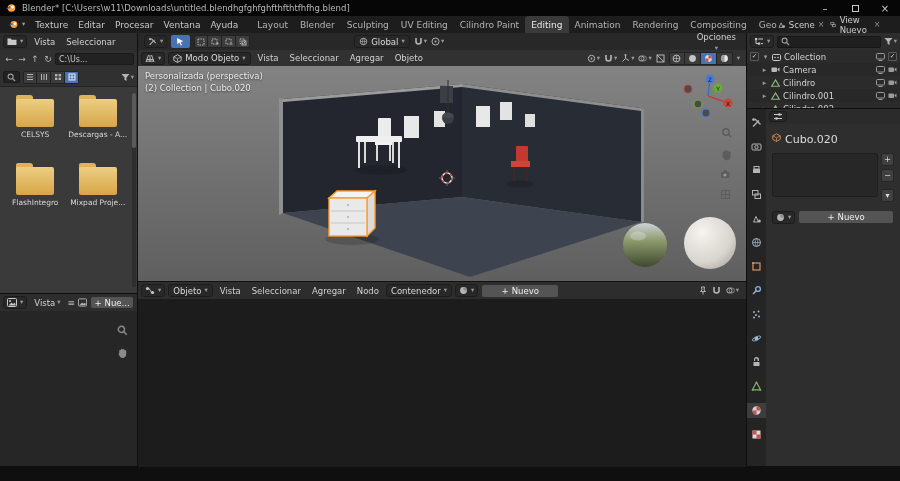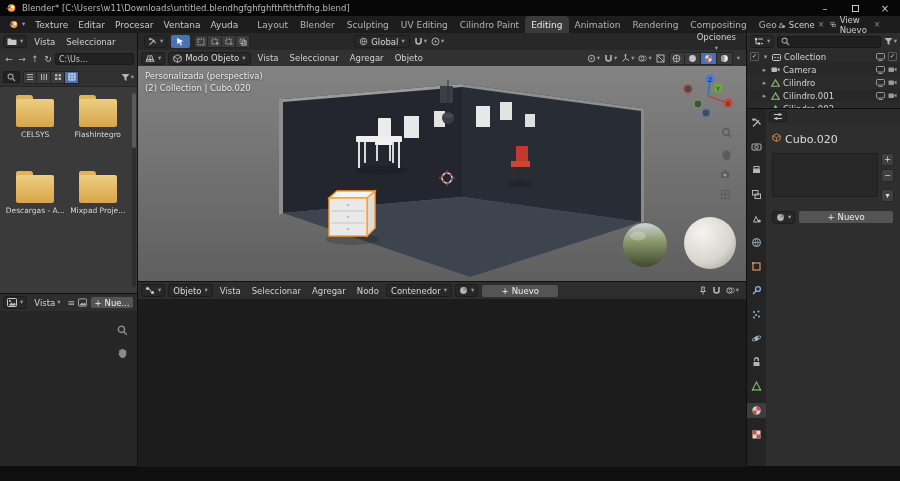--- a/index.html
+++ b/index.html
@@ -37,21 +37,21 @@
 .newbtn{display:flex;align-items:center;justify-content:center;gap:3px;background:#545454;border:1px solid #2e2e2e;border-radius:3px;height:14px;padding:0 8px;font-size:8.5px;color:#f0f0f0;}
 .icon-pair{display:flex;align-items:center;gap:1px;}
 
 .filebrowser{position:absolute;left:0;top:33px;width:137px;height:260px;background:#3a3a3a;}
 .fb-nav{display:flex;align-items:center;gap:1px;background:#303030;height:18px;padding:0 3px;}
 .nav-btn{width:12px;text-align:center;font-size:9px;color:#b5b5b5;}
 .fb-path{flex:1;height:12px;background:#222;border:1px solid #1a1a1a;border-radius:2px;font-size:8px;color:#c8c8c8;padding:0 3px;line-height:11px;overflow:hidden;white-space:nowrap;}
 .fb-filter{display:flex;align-items:center;gap:3px;background:#303030;height:19px;padding:0 3px;border-bottom:1px solid #242424;}
 .srch{display:flex;align-items:center;background:#222;border:1px solid #1a1a1a;border-radius:2px;height:12px;padding:0 3px;}
 .fb-filter .icon-pair{margin-left:auto;}
-.fb-grid{display:grid;grid-template-columns:1fr 1fr;padding:12px 8px 0 4px;row-gap:36px;}
+.fb-grid{display:grid;grid-template-columns:1fr 1fr;padding:12px 8px 0 4px;row-gap:28px;}
 .fb-item{text-align:center;}
 .fb-label{font-size:7.5px;color:#d8d8d8;margin-top:3px;white-space:nowrap;overflow:hidden;}
 .folder-ic{width:38px;height:28px;position:relative;margin:0 auto;}
 .folder-ic::before{content:"";position:absolute;left:0;top:-4px;width:17px;height:7px;background:#dfb458;border-radius:2px 3px 0 0;}
 .folder-ic::after{content:"";position:absolute;inset:0;background:linear-gradient(180deg,#ecce82,#d8a548);border-radius:2px;}
 .fb-scroll{position:absolute;right:1px;top:60px;bottom:6px;width:4px;background:#2e2e2e;border-radius:2px;}
 .fb-scroll>div{width:4px;height:55px;background:#5a5a5a;border-radius:2px;}
 
 .imageeditor{position:absolute;left:0;top:294px;width:137px;height:172px;background:#272727;}
 .img-canvas{position:relative;height:155px;background:#262626;}
@@ -235,25 +235,25 @@
         <span class="chev">▾</span>
       </div>
     </div>
     <div class="fb-grid">
       <div class="fb-item">
           <div class="folder-ic"></div>
           <div class="fb-label">CELSYS</div>
         </div>
       <div class="fb-item">
           <div class="folder-ic"></div>
-          <div class="fb-label">FlashIntegro</div>
+          <div class="fb-label">Descargas - A...</div>
         </div>
       <div class="fb-item">
           <div class="folder-ic"></div>
-          <div class="fb-label">Descargas - A...</div>
+          <div class="fb-label">FlashIntegro</div>
         </div>
       <div class="fb-item">
           <div class="folder-ic"></div>
           <div class="fb-label">Mixpad Proje...</div>
         </div>
     </div>
     <div class="fb-scroll">
         <div></div>
       </div>
   </div>

